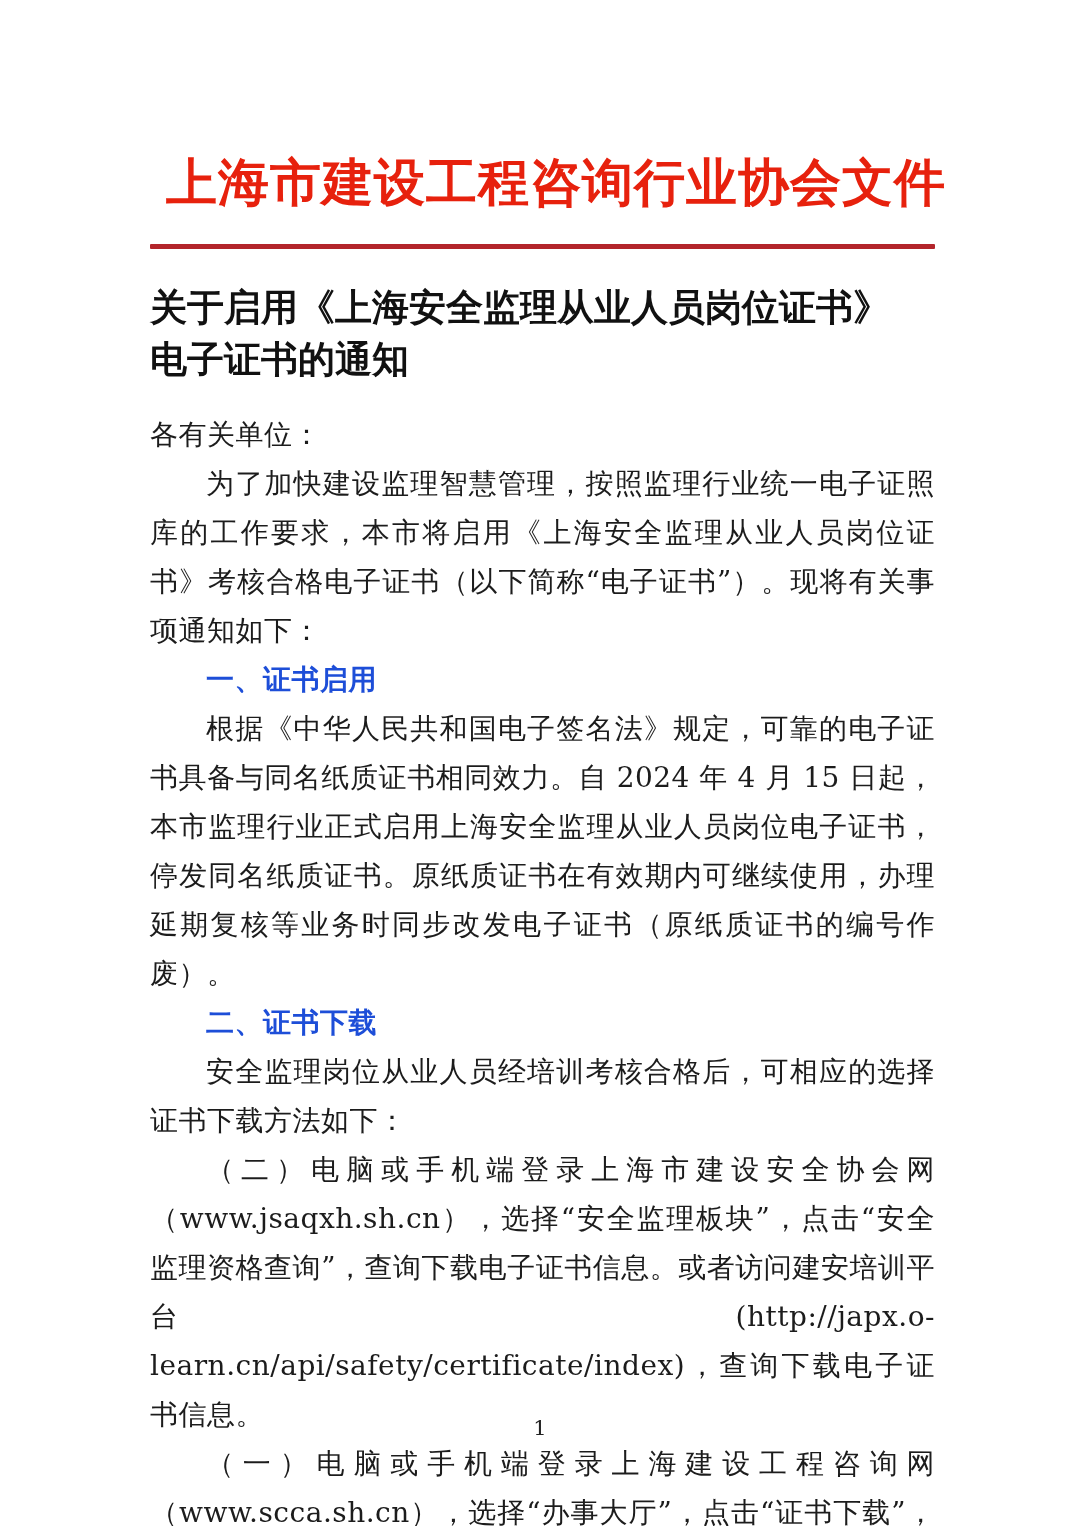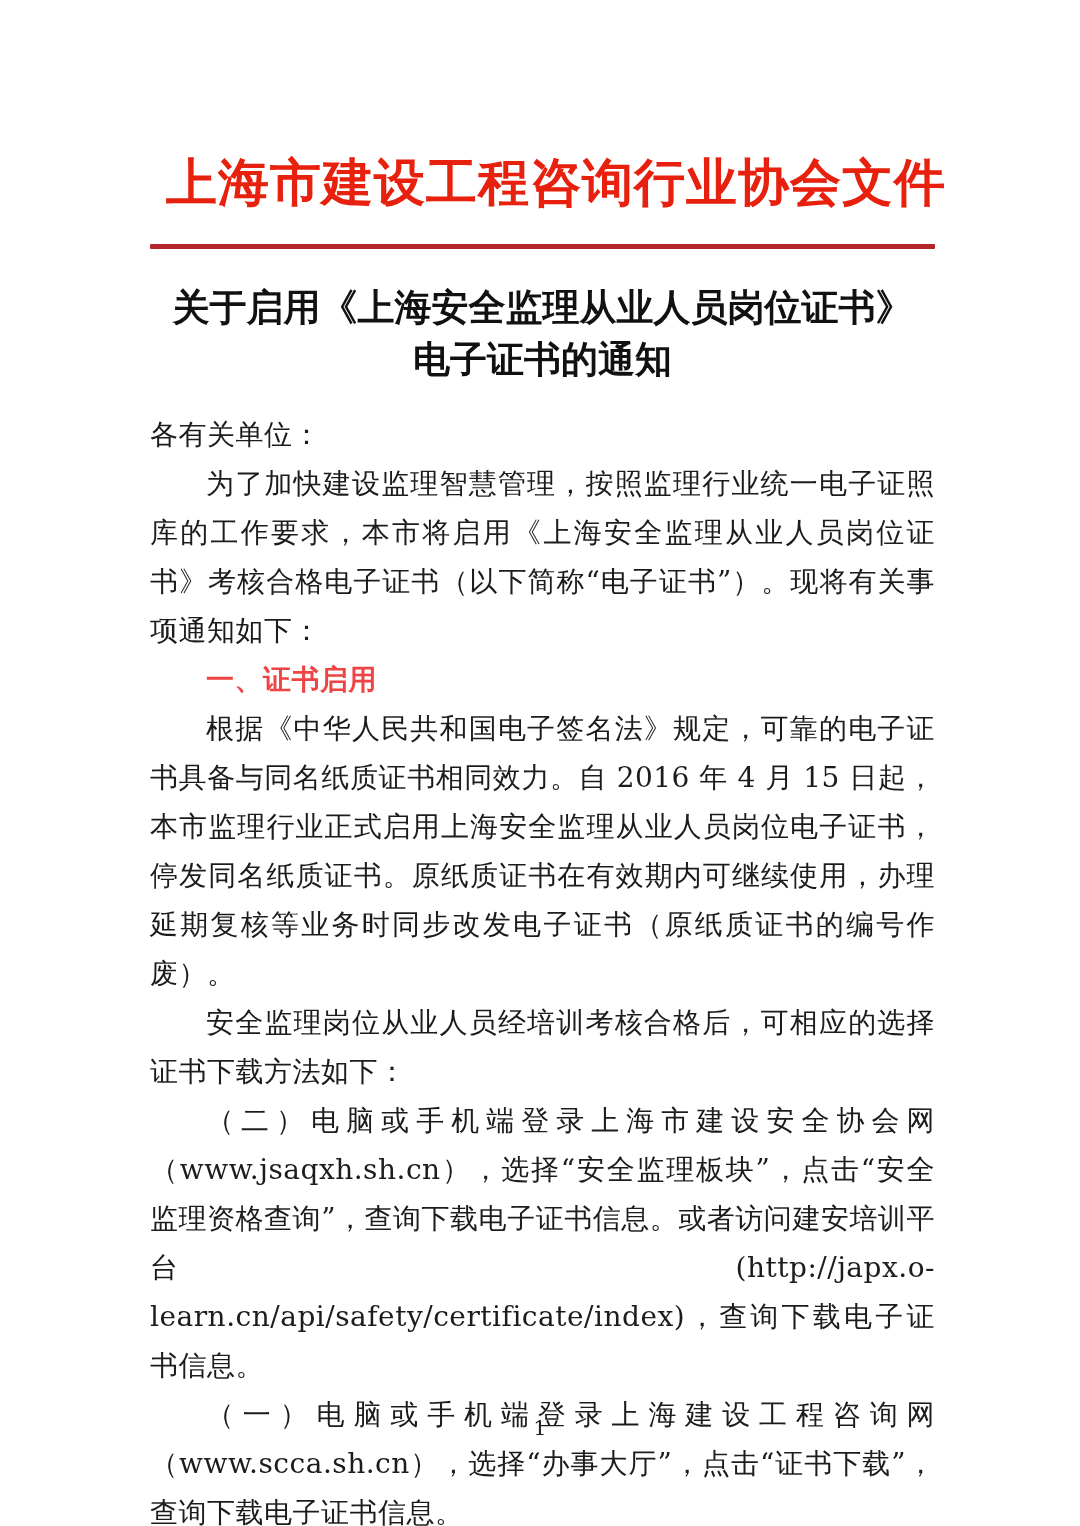--- a/index.html
+++ b/index.html
@@ -34,39 +34,38 @@
     color:#222222;
   }
   .red-rule{
     margin-top:26px;
     height:5px;
     background:#b3252b;
     border-radius:1px;
   }
   .doc-title{
     margin-top:32px;
-    text-align:center;
     font-size:37px;line-height:52px;
     font-weight:bold;
     color:#111111;
   }
   .body-text{
     margin-top:18px;
     font-size:28px;
     line-height:49px;
     text-align:justify;
     color:#1c1c1c;
     letter-spacing:0.5px;
   }
   .body-text p{margin:0;text-indent:2em;}
   .body-text p.no-indent{text-indent:0;}
   .section-heading{
     font-weight:bold;
     font-family:"DejaVu Sans","Liberation Sans",sans-serif;
-    color:#ef4444;
+    color:#1d4ed8;
   }
   .page-number{
     position:absolute;
     left:0;right:0;bottom:86px;
     text-align:center;
     font-size:21px;
     color:#222222;
   }
 </style>
 </head>
@@ -86,22 +85,23 @@
     <span>电子证书的通知</span>
   </h1>
 
   <main class="body-text">
     <p class="no-indent">各有关单位：</p>
 
     <p>为了加快建设监理智慧管理，按照监理行业统一电子证照库的工作要求，本市将启用《上海安全监理从业人员岗位证书》考核合格电子证书（以下简称“电子证书”）。现将有关事项通知如下：</p>
 
     <p class="section-heading">一、证书启用</p>
 
-    <p>根据《中华人民共和国电子签名法》规定，可靠的电子证书具备与同名纸质证书相同效力。自 2016 年 4 月 15 日起，本市监理行业正式启用上海安全监理从业人员岗位电子证书，停发同名纸质证书。原纸质证书在有效期内可继续使用，办理延期复核等业务时同步改发电子证书（原纸质证书的编号作废）。</p>
+    <p>根据《中华人民共和国电子签名法》规定，可靠的电子证书具备与同名纸质证书相同效力。自 2024 年 4 月 15 日起，本市监理行业正式启用上海安全监理从业人员岗位电子证书，停发同名纸质证书。原纸质证书在有效期内可继续使用，办理延期复核等业务时同步改发电子证书（原纸质证书的编号作废）。</p>
 
+    <p class="section-heading">二、证书下载</p>
 
     <p>安全监理岗位从业人员经培训考核合格后，可相应的选择证书下载方法如下：</p>
 
     <p>（二）电脑或手机端登录上海市建设安全协会网（www.jsaqxh.sh.cn），选择“安全监理板块”，点击“安全监理资格查询”，查询下载电子证书信息。或者访问建安培训平台(http://japx.o-learn.cn/api/safety/certificate/index)，查询下载电子证书信息。</p>
 
     <p>（一）电脑或手机端登录上海建设工程咨询网（www.scca.sh.cn），选择“办事大厅”，点击“证书下载”，查询下载电子证书信息。</p>
   </main>
 
   <footer class="page-number">1</footer>
 

